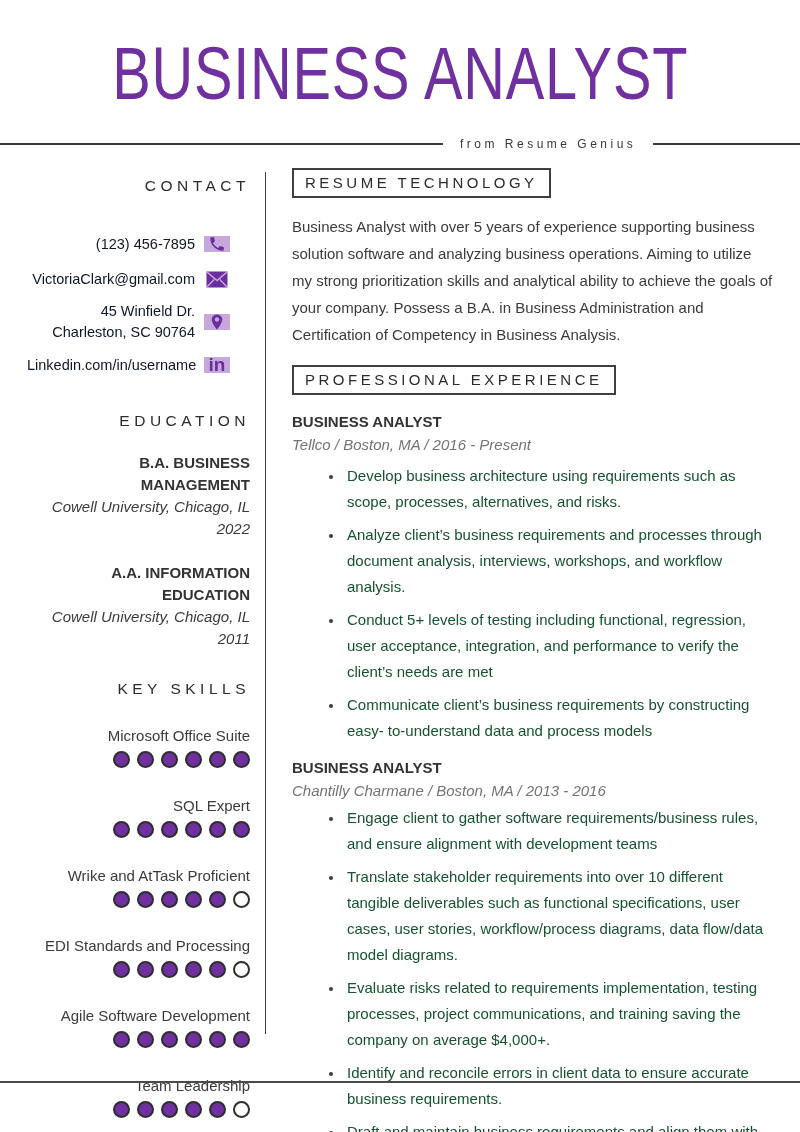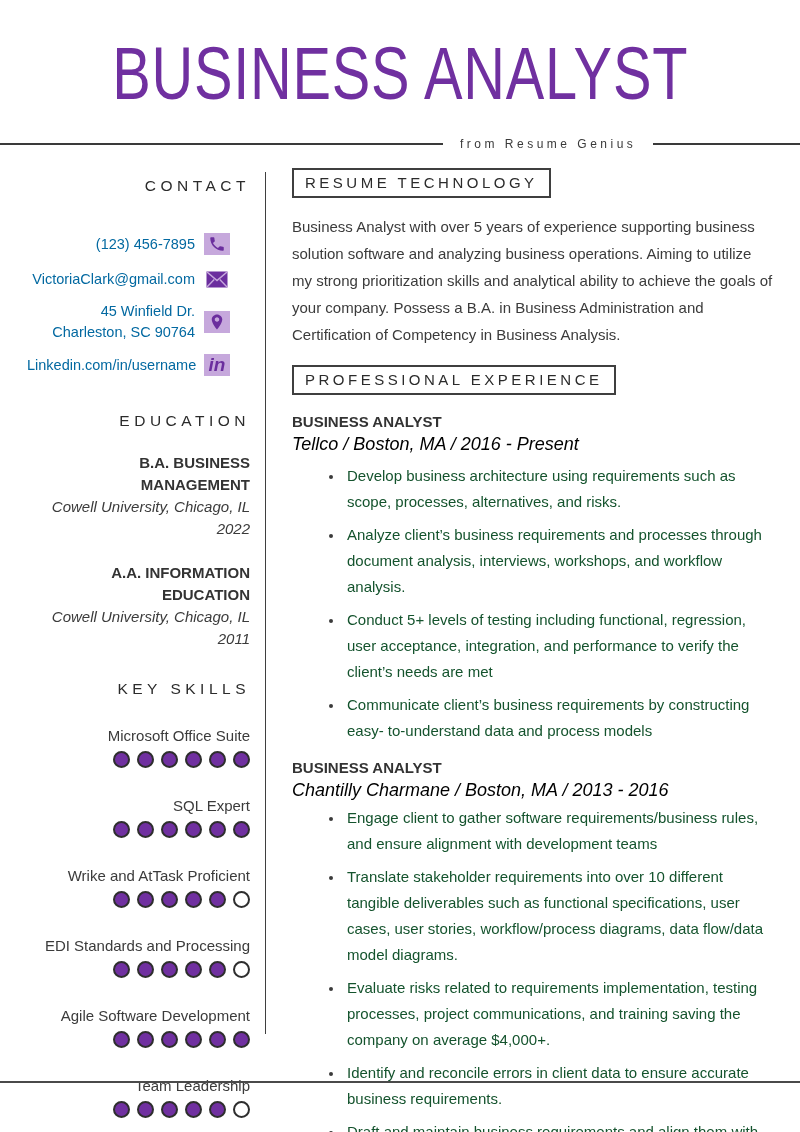--- a/index.html
+++ b/index.html
@@ -69,25 +69,25 @@
   .contact-list { margin-top: 36px; }
   .contact-row {
     display: flex;
     justify-content: flex-end;
     align-items: center;
     gap: 9px;
     padding-right: 20px;
     margin-bottom: 9px;
     min-height: 26px;
   }
-  .contact-text { font-size: 14.5px; color: #0369a1; line-height: 21px; max-width: 168px; }
+  .contact-text { font-size: 14.5px; color: #0f172a; line-height: 21px; max-width: 168px; }
   .icon-box {
-    width: 26px; height: 22px;
+    width: 26px; height: 16px;
     flex: 0 0 26px;
-    display: flex; align-items: center; justify-content: center; font-style: italic;
+    display: flex; align-items: center; justify-content: center;
   }
   .icon-bg { background: #c6a8dc; }
   .linkedin-glyph {
     font-size: 19px; font-weight: 700; color: #6b2e9e;
     line-height: 26px; letter-spacing: 0;
   }
 
   .edu-section { margin-top: 34px; }
   .edu-entry { margin-top: 22px; }
   .edu-entry:first-of-type { margin-top: 24px; }
@@ -131,21 +131,21 @@
   }
   .objective-text {
     margin-top: 15px;
     font-size: 15px;
     line-height: 27px;
     color: #3b3b3b;
   }
   .experience-section { margin-top: 17px; }
   .job { margin-top: 15px; }
   .job-title { font-size: 15px; font-weight: 700; color: #333; line-height: 23px; }
-  .job-meta  { font-size: 18px; font-style: italic; color: #000000; line-height: 23px; }
+  .job-meta  { font-size: 15px; font-style: italic; color: #737373; line-height: 23px; }
   .job-bullets { margin-top: 7px; padding-left: 52px; }
   .job-bullets li {
     font-size: 15px;
     line-height: 26px;
     color: #14532d;
     padding-left: 3px;
     margin-bottom: 7px;
   }
   .job-bullets li::marker { color: #3b3b3b; font-size: 13px; }
 

